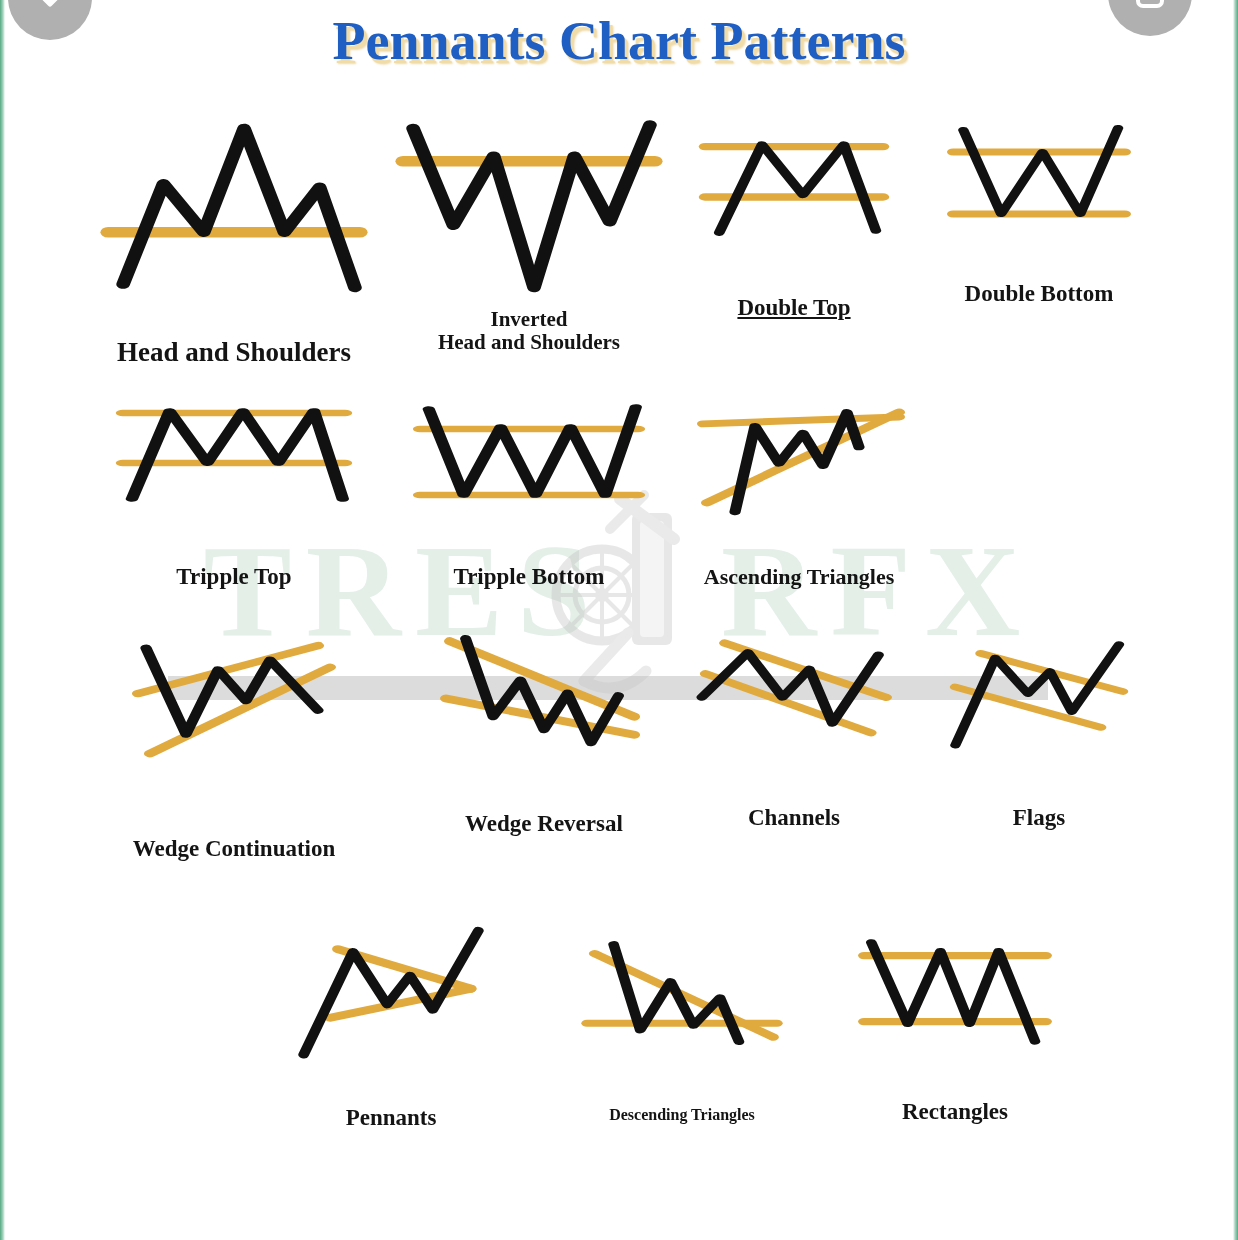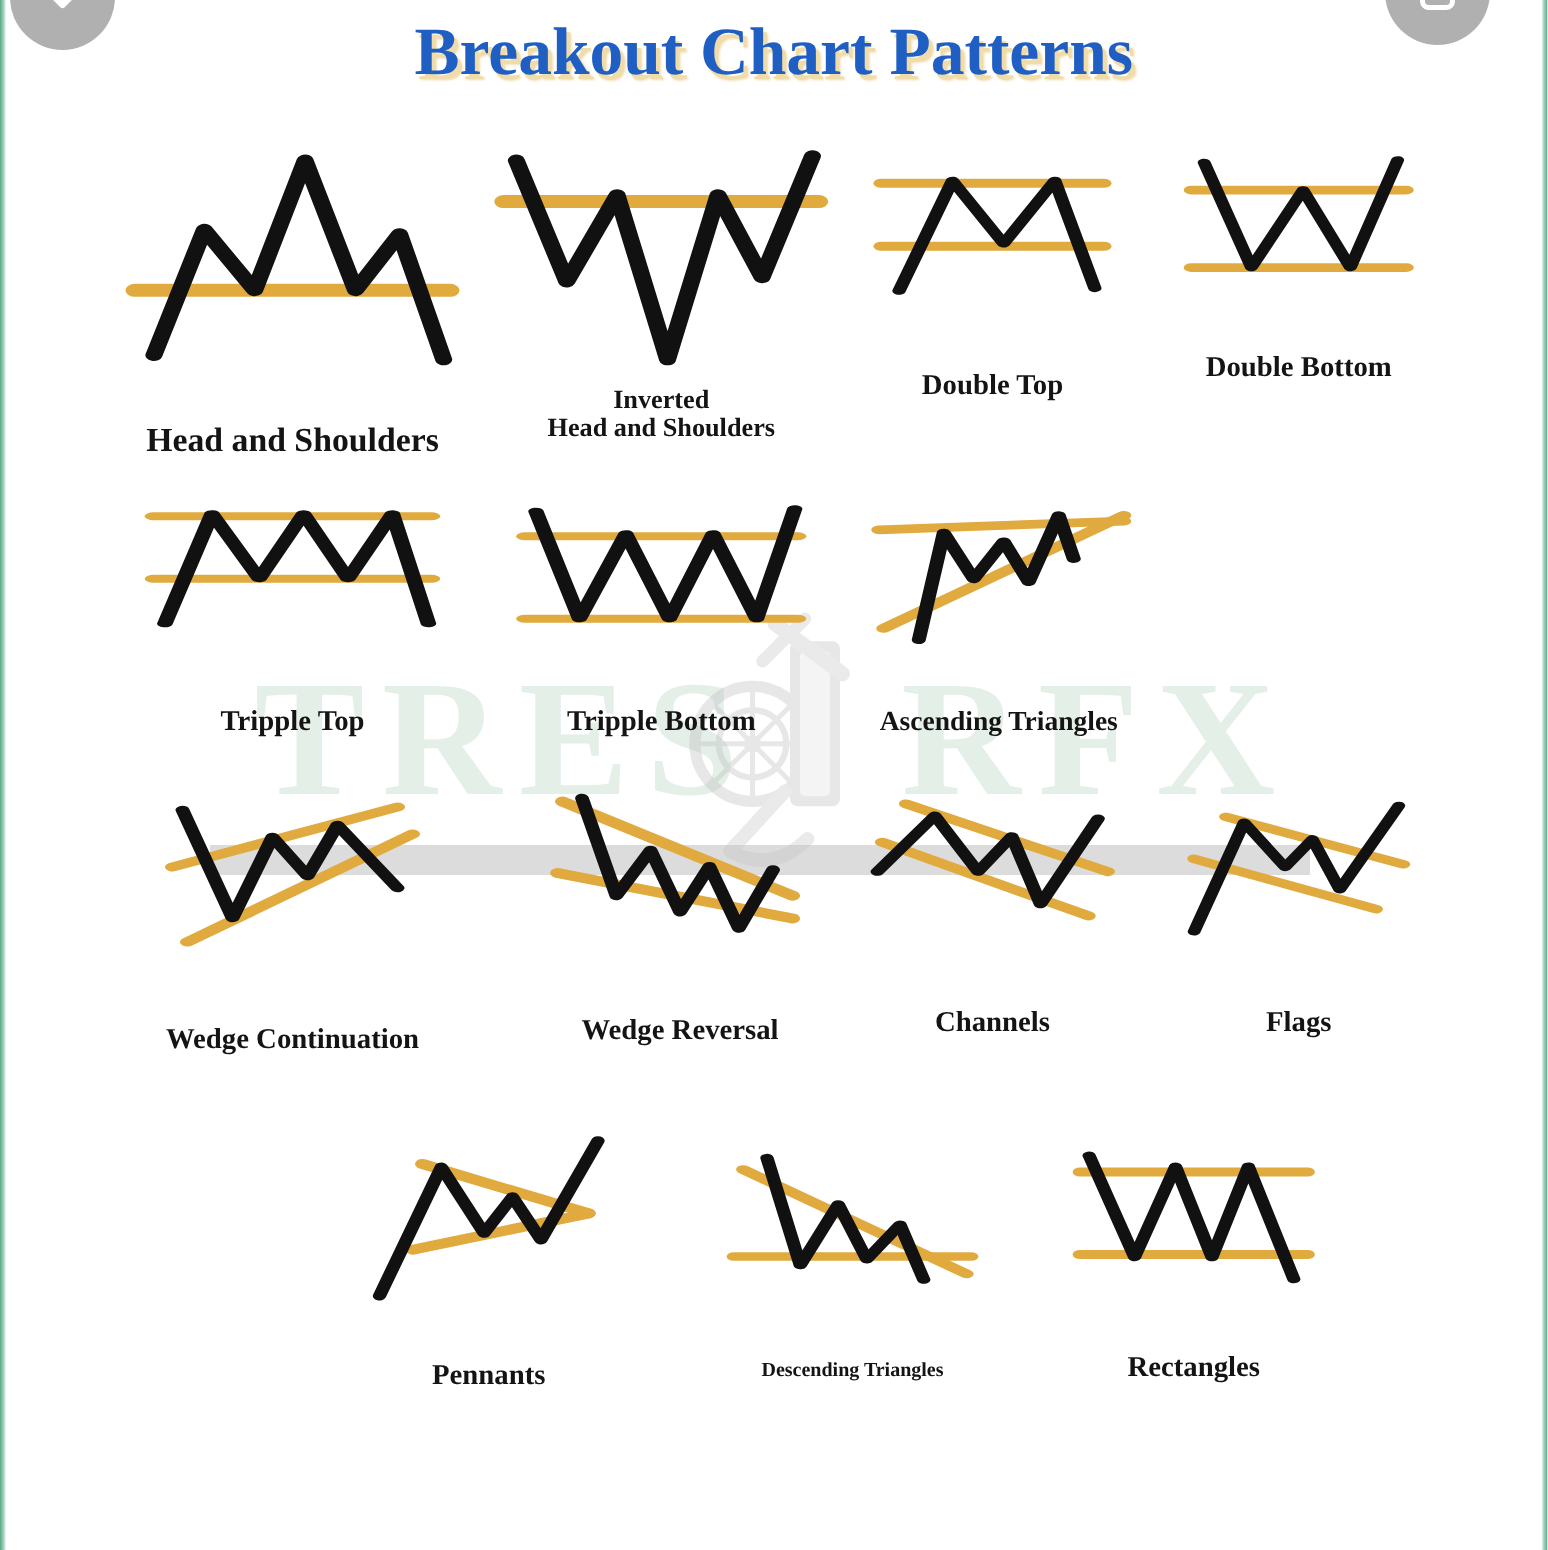--- a/index.html
+++ b/index.html
@@ -121,21 +121,21 @@
   </button>
 
   <button class="fab tr">
     <svg width="46" height="46" viewBox="0 0 46 46">
       <rect x="11" y="11" width="24" height="24" rx="5" ry="5" fill="none" stroke="#ffffff" stroke-width="4"></rect>
       <rect x="18" y="7" width="10" height="9" fill="#b0b0b0" stroke="none"></rect>
       <path d="M23 8 L23 20 M18 15 L23 20 L28 15" fill="none" stroke="#ffffff" stroke-width="3" stroke-linecap="round" stroke-linejoin="round"></path>
     </svg>
   </button>
 
-  <div class="title">Breakout Chart Patterns</div>
+  <div class="title">Pennants Chart Patterns</div>
 
   <div class="grayband"></div>
 
   <div class="watermark">
     <span class="wm-text">TRES</span>
     <span class="wm-text" style="visibility:hidden">O</span>
     <span class="wm-text">RFX</span>
     <svg class="wm-logo" width="190" height="210" viewBox="0 0 190 210">
       <g stroke="#b8b8b8" fill="#c7c7c7">
         <circle cx="78" cy="110" r="46" fill="none" stroke="#bdbdbd" stroke-width="9"></circle>
@@ -182,21 +182,21 @@
       </div>
 
       <div class="cell" style="width:240px;padding-top:16px;">
         <div class="fig">
           <svg width="178" height="105" viewBox="0 0 100 100" preserveAspectRatio="none">
             <line x1="0" y1="12" x2="100" y2="12" stroke="#e0aa3e" stroke-width="7" stroke-linecap="round"></line>
             <line x1="0" y1="60" x2="100" y2="60" stroke="#e0aa3e" stroke-width="7" stroke-linecap="round"></line>
             <polyline points="8,94 32,10 55,58 78,10 96,92" fill="none" stroke="#111" stroke-width="6" stroke-linejoin="round" stroke-linecap="round"></polyline>
           </svg>
         </div>
-        <div class="cap" style="font-size:23px;margin-top:57px;">Double Top</div>
+        <div class="cap" style="font-size:23px;margin-top:57px;text-decoration:underline;">Double Top</div>
       </div>
 
       <div class="cell" style="width:250px;padding-top:8px;">
         <div class="fig">
           <svg width="172" height="100" viewBox="0 0 100 100" preserveAspectRatio="none">
             <line x1="0" y1="26" x2="100" y2="26" stroke="#e0aa3e" stroke-width="7" stroke-linecap="round"></line>
             <line x1="0" y1="88" x2="100" y2="88" stroke="#e0aa3e" stroke-width="7" stroke-linecap="round"></line>
             <polyline points="6,4 28,88 52,26 74,88 96,2" fill="none" stroke="#111" stroke-width="6" stroke-linejoin="round" stroke-linecap="round"></polyline>
           </svg>
         </div>
@@ -234,21 +234,21 @@
             <line x1="2" y1="18" x2="100" y2="12" stroke="#e0aa3e" stroke-width="6" stroke-linecap="round"></line>
             <line x1="4" y1="86" x2="100" y2="8" stroke="#e0aa3e" stroke-width="6" stroke-linecap="round"></line>
             <polyline points="18,94 28,20 40,52 52,26 62,54 74,8 80,38" fill="none" stroke="#111" stroke-width="5.6" stroke-linejoin="round" stroke-linecap="round"></polyline>
           </svg>
         </div>
         <div class="cap" style="font-size:22px;margin-top:46px;">Ascending Triangles</div>
       </div>
     </div>
 
     <div class="row" style="margin-top:46px;">
-      <div class="cell" style="width:300px;">
+      <div class="cell" style="width:300px;gap:18px;">
         <div class="fig">
           <svg width="200" height="120" viewBox="0 0 100 100" preserveAspectRatio="none">
             <line x1="2" y1="48" x2="92" y2="8" stroke="#e0aa3e" stroke-width="6" stroke-linecap="round"></line>
             <line x1="8" y1="98" x2="98" y2="26" stroke="#e0aa3e" stroke-width="6" stroke-linecap="round"></line>
             <polyline points="6,10 26,82 42,28 56,54 68,20 92,62" fill="none" stroke="#111" stroke-width="5.6" stroke-linejoin="round" stroke-linecap="round"></polyline>
           </svg>
         </div>
         <div class="cap" style="font-size:23px;margin-top:63px;">Wedge Continuation</div>
       </div>
 

